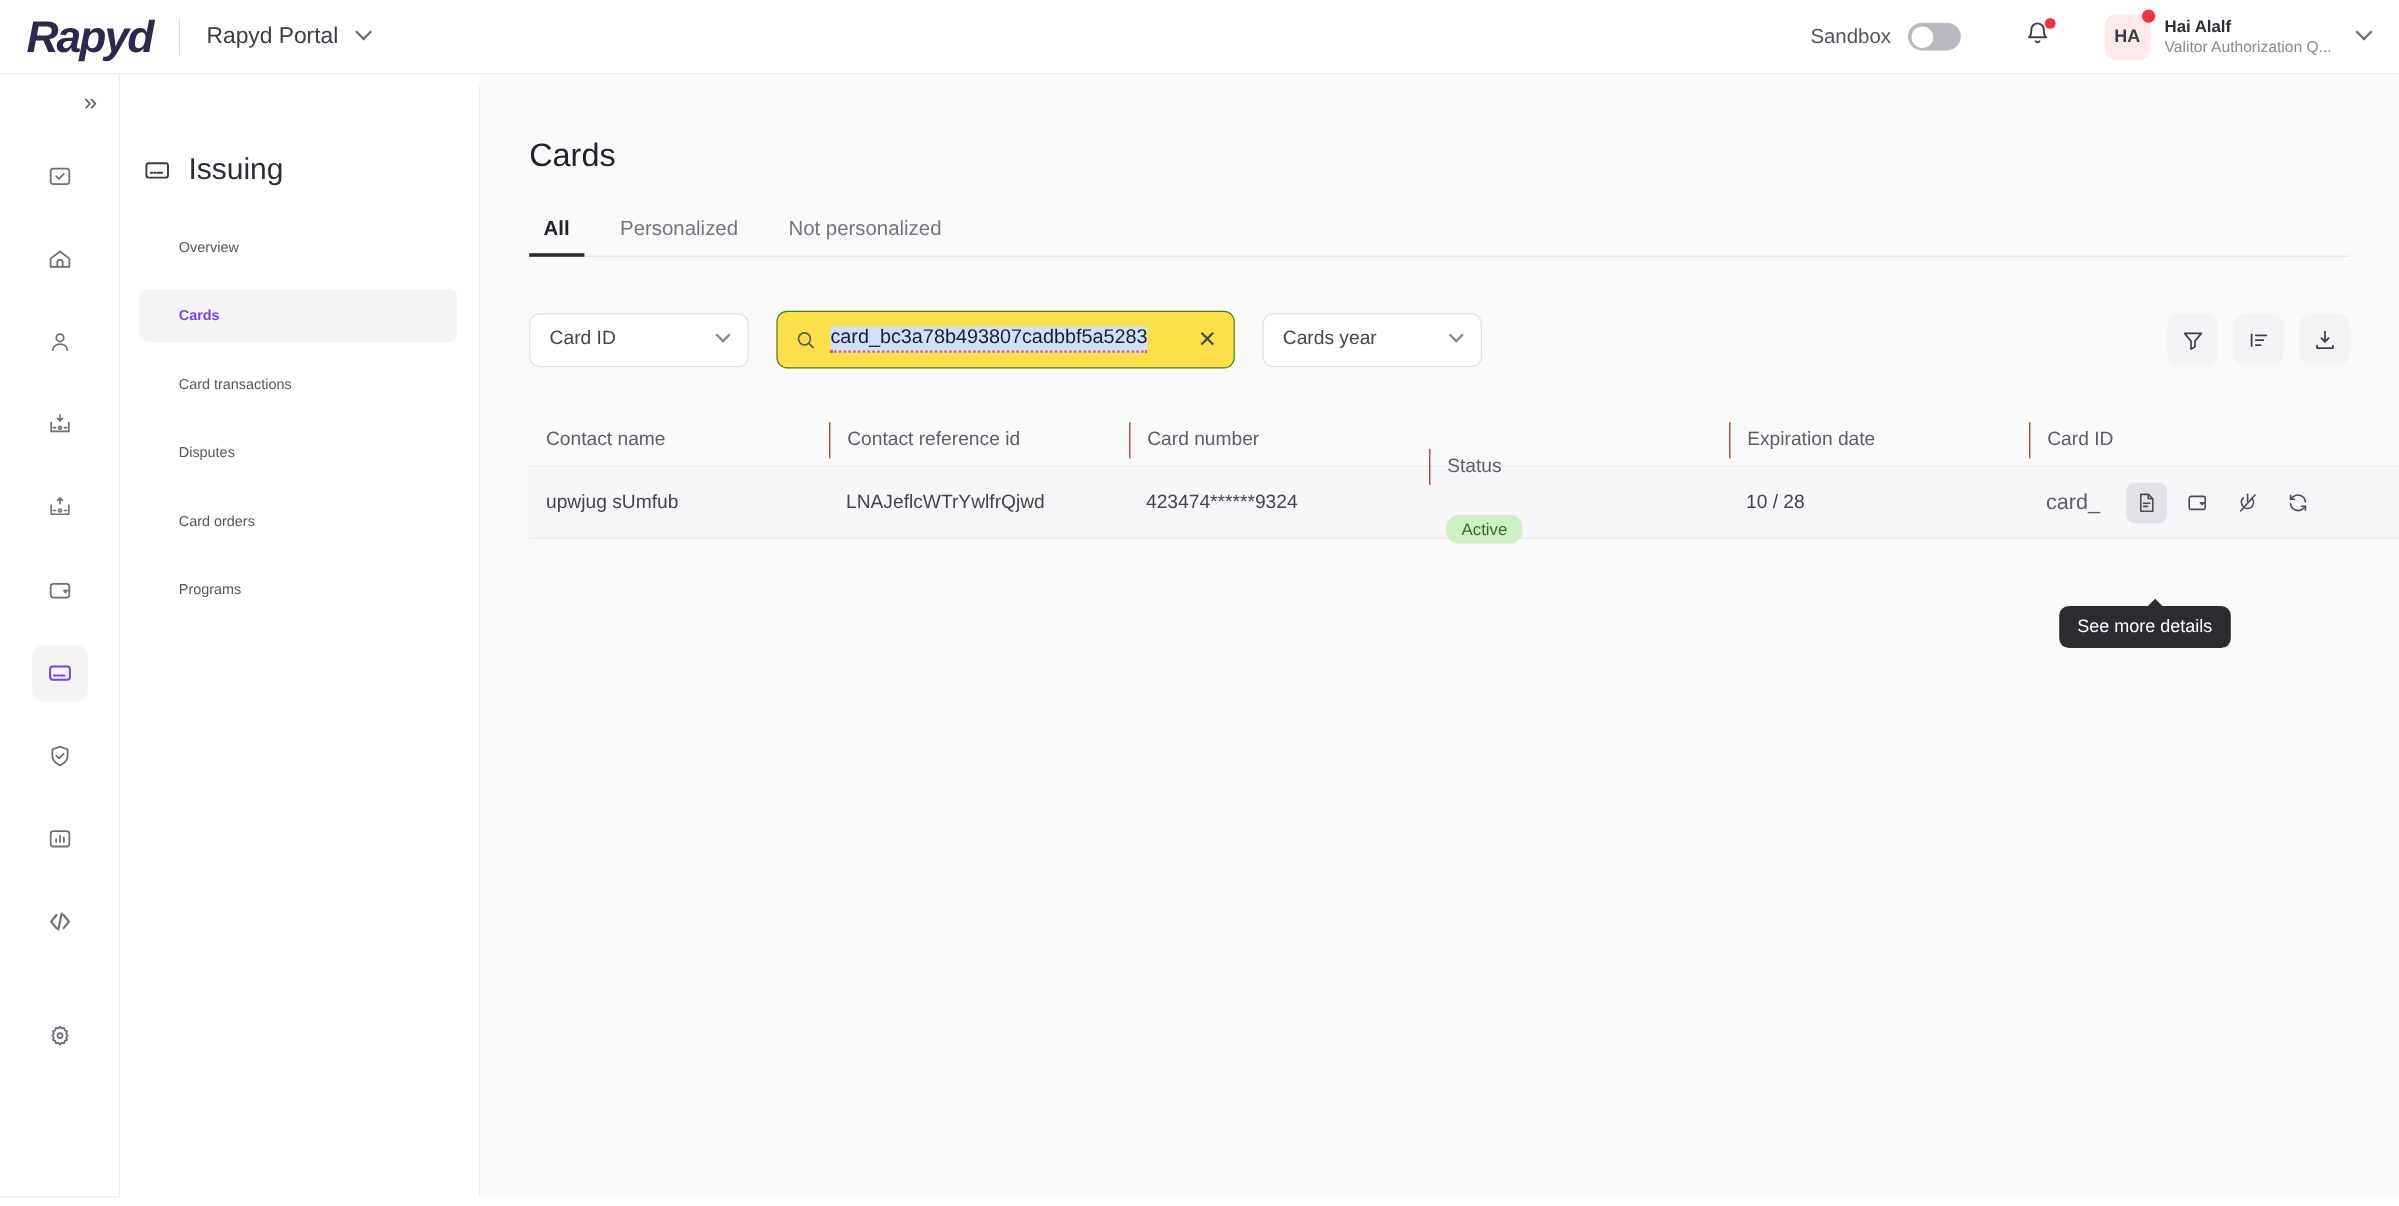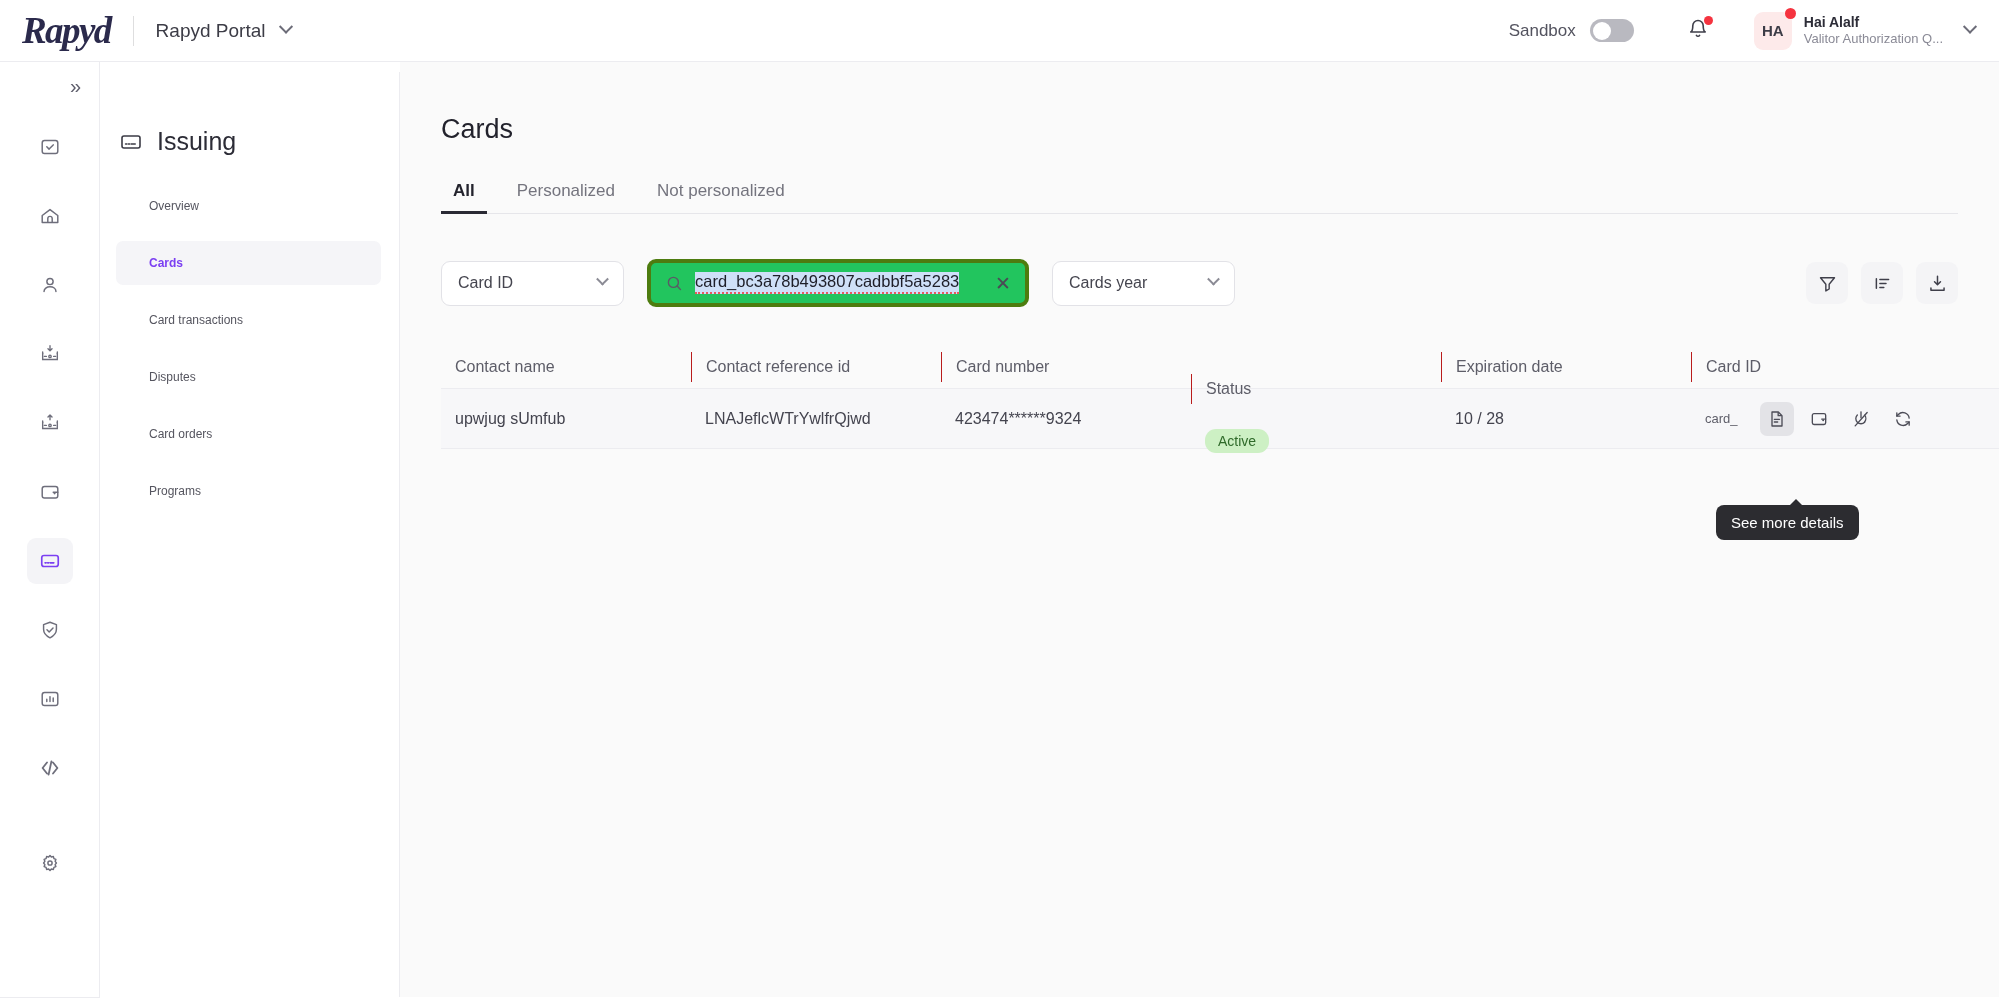--- a/index.html
+++ b/index.html
@@ -14,21 +14,21 @@
   .topbar {
     position: absolute; top: 0; left: 0;
     width: 1999px; height: 62px;
     background: #ffffff;
     border-bottom: 1px solid #ececf0;
     display: flex; align-items: center;
     z-index: 20;
   }
   .logo-wrap { margin-left: 22px; display: flex; align-items: center; }
   .logo-word {
-    font-family: Liberation Serif, serif;
+    font-family: Liberation Sans, sans-serif;
     font-size: 37px; font-weight: 700;
     font-style: italic;
     letter-spacing: -1.6px;
     color: #2b2a4c;
     text-align: right;
   }
   .top-divider {
     width: 1px; height: 30px; background: #dededf;
     margin: 0 22px;
   }
@@ -163,21 +163,21 @@
   }
   .select-box {
     width: 183px; height: 45px; border-radius: 9px;
     border: 1px solid #e2e2e7; background: #ffffff;
     display: flex; align-items: center;
     padding: 0 16px; font-size: 16px; color: #45454f;
   }
   .select-box .chev { margin-left: auto; width: 9px; height: 9px; border-color:#8b8b95; }
   .search-box {
     width: 382px; height: 48px; border-radius: 9px;
-    border: 4px solid #4d7c0f; background: #22c55e;
+    border: 1px solid #4d7c0f; background: #fde047;
     display: flex; align-items: center;
     padding: 0 14px; margin-left: 23px;
   }
   .search-val {
     font-size: 16.5px; color: #1e1e28;
     margin-left: 11px;
     background: #cfe0f8;
     border-bottom: 2px dotted #e8595e;
     padding-bottom: 1px;
     white-space: nowrap;
@@ -235,21 +235,21 @@
   }
   .badge {
     background: #cdf0c4; color: #2f6a2a;
     font-size: 14px; border-radius: 11px;
     padding: 4px 13px;
   }
   .cardid-cell {
     display: flex; align-items: center;
     width: 308px; padding-left: 14px;
   }
-  .cardid-txt { font-size: 13px; color: #5e5e69; }
+  .cardid-txt { font-size: 18px; color: #5e5e69; }
   .row-acts { display: flex; align-items: center; margin-left: 22px; }
   .row-act {
     width: 34px; height: 34px; border-radius: 7px;
     display: flex; align-items: center; justify-content: center;
     color: #4c4c57; margin-right: 8px;
   }
   .row-act.hovered { background: #e3e3e7; }
 
   
   .tooltip {

